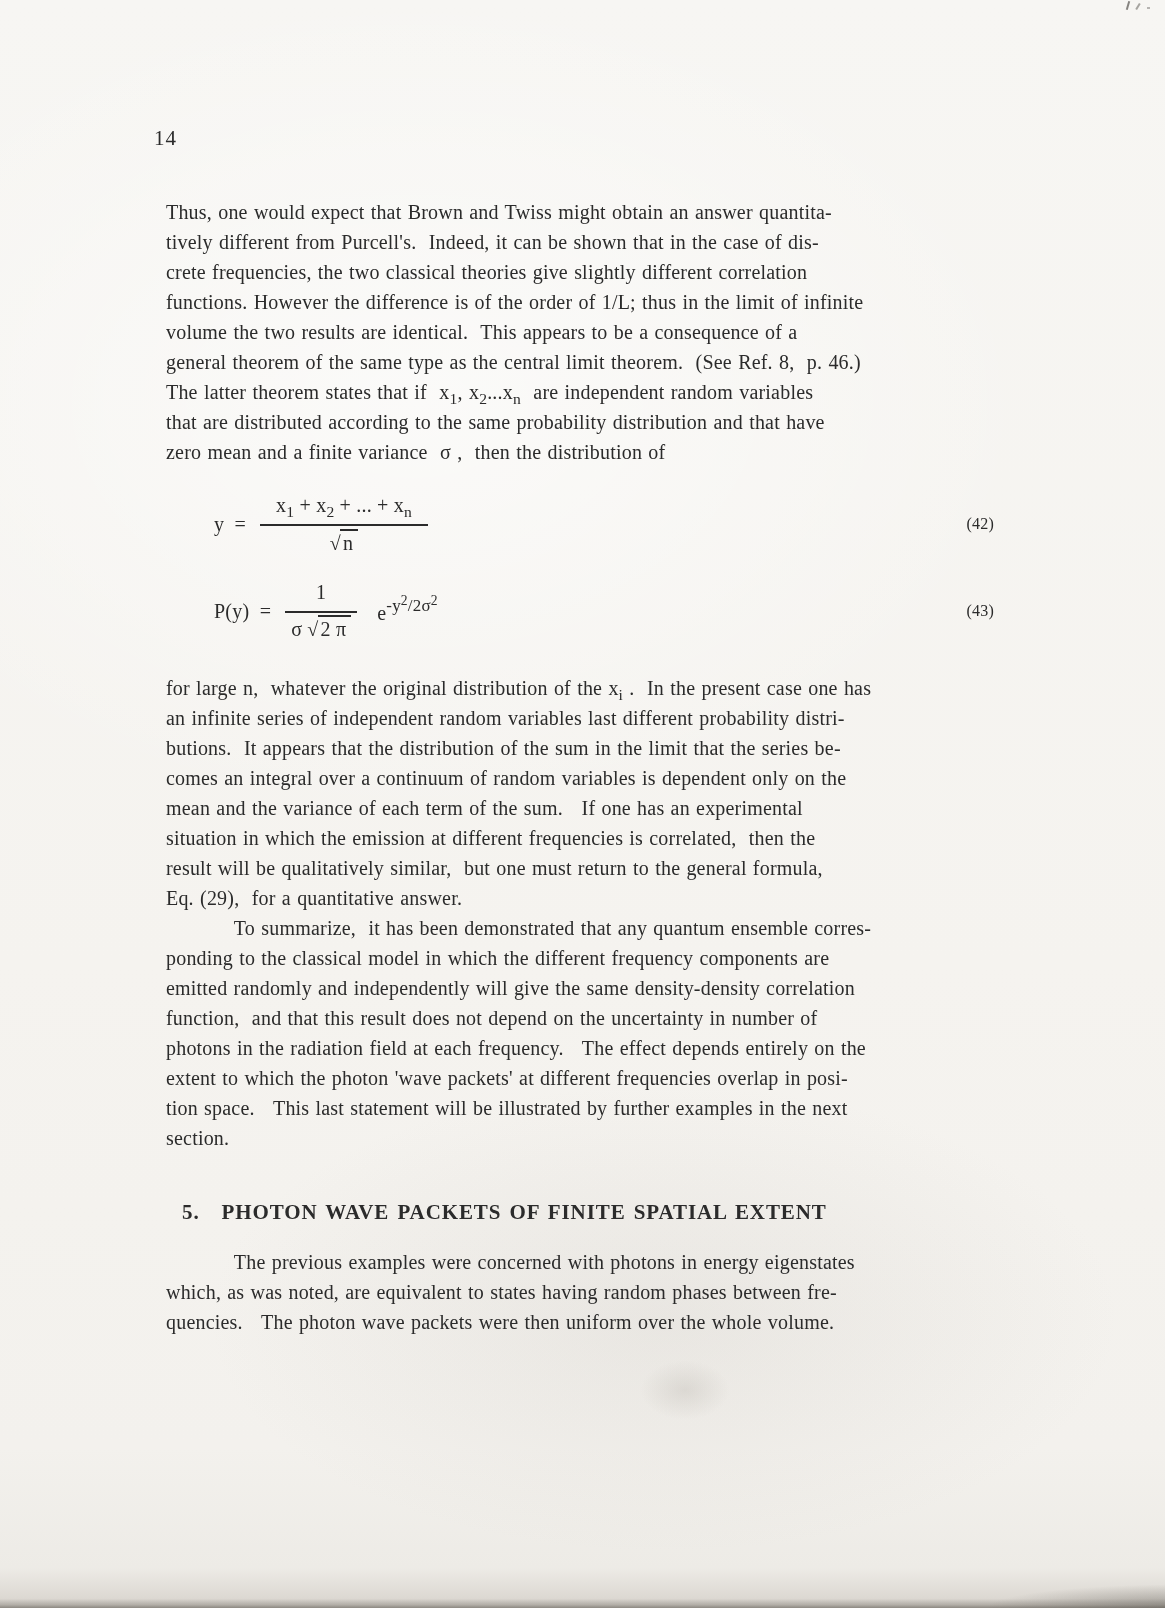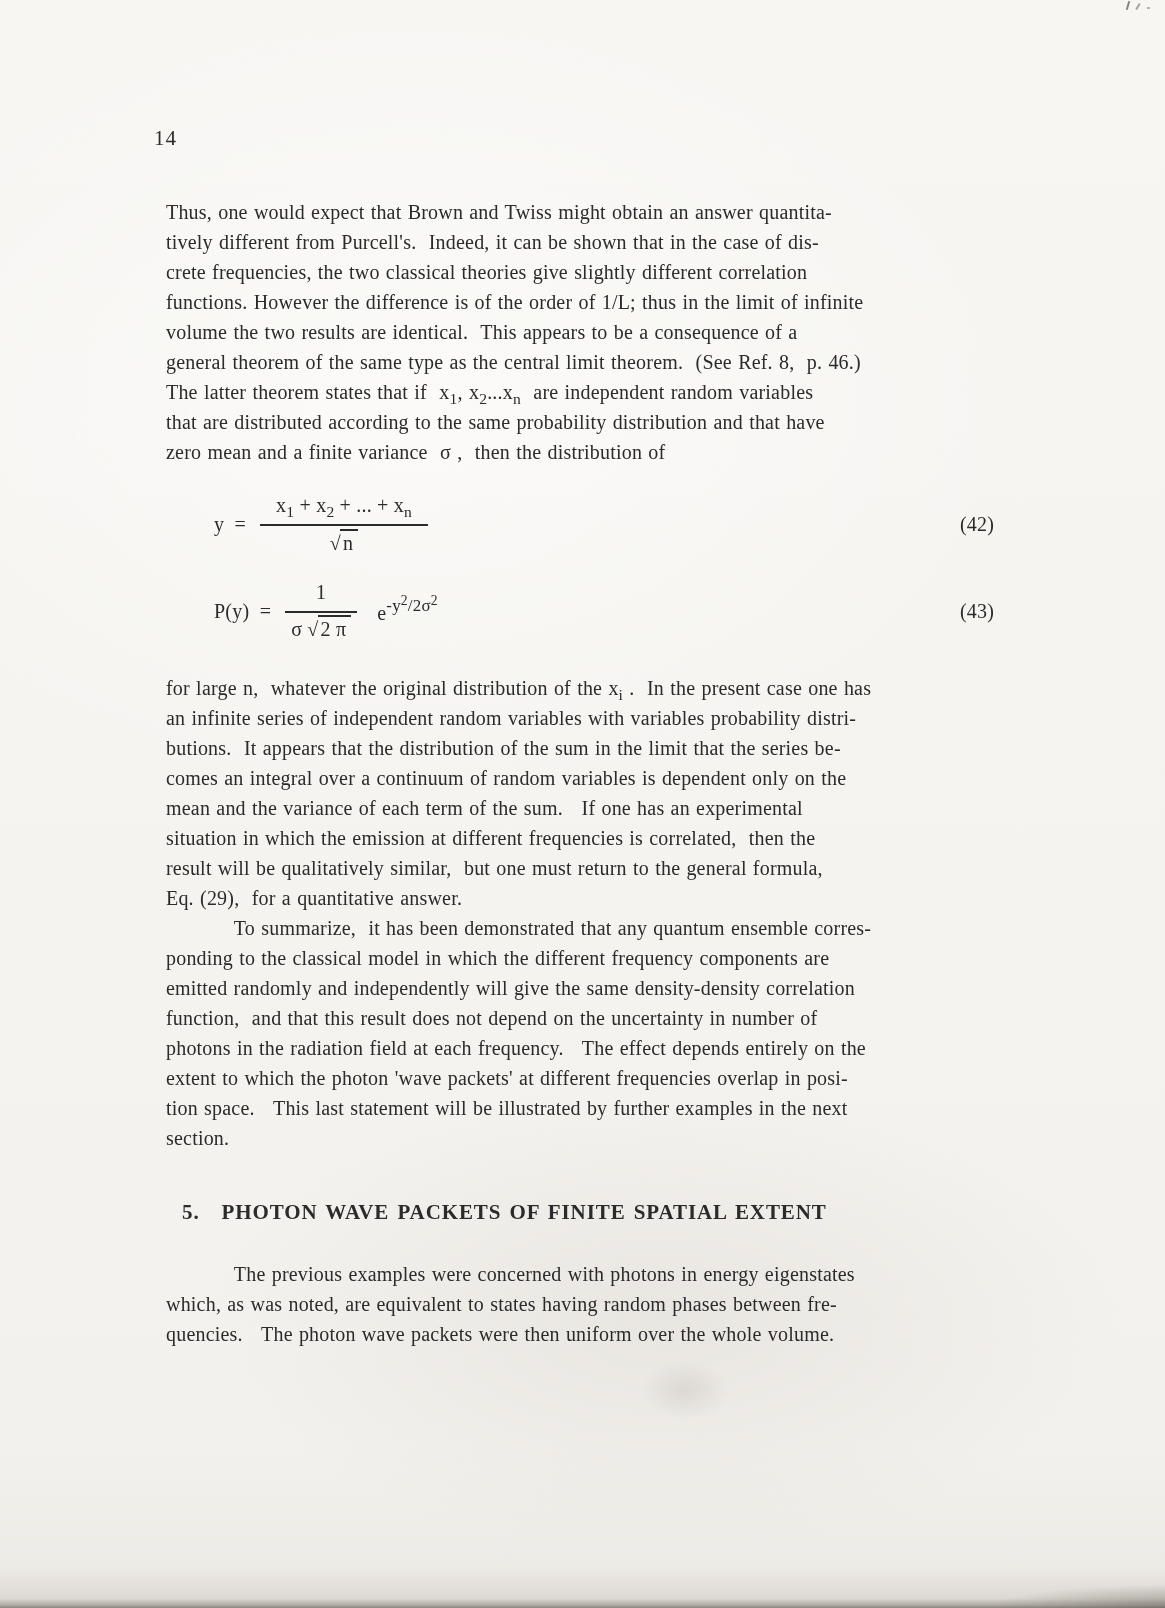--- a/index.html
+++ b/index.html
@@ -47,35 +47,35 @@
   .frac .den { padding-top:6px; white-space:pre; }
   .frac.bar-num .num { border-bottom:2px solid #2b2b2b; }
   .frac.bar-den .den { border-top:2px solid #2b2b2b; padding:5px 6px 0 6px; }
   .radicand { border-top:2px solid #2b2b2b; padding:1px 5px 0 3px; margin-left:-1px; white-space:pre; }
   .eterm { margin-left:20px; white-space:pre; }
   .exp { font-size:0.85em; vertical-align:0.55em; white-space:pre;text-align:right; }
   .exp sup { font-size:0.8em; vertical-align:0.45em; }
   .eq-label {
     position:absolute; right:12px; top:50%;
     transform:translateY(-50%);
-    font-size:20px;
+    font-size:16px;
   }
   .eq42 { margin-top:20px; min-height:74px; }
   .approaches { margin-top:38px; }
   .eq43 { margin-top:12px; min-height:76px; }
   .para2 { margin-top:24px; }
   .section-heading {
     margin:44px 0 0 0; padding-left:16px;
     font-size:21px; font-weight:bold;
     letter-spacing:0.9px; word-spacing:2px;
     height:30px; line-height:30px;
     white-space:pre;
   }
   .heading-title { margin-left:22px; }
-  .para4 { margin-top:32px; }
+  .para4 { margin-top:20px; }
 
   
   .pen-mark { position:absolute; background:#55534e; }
   .pen-mark.m1 { left:1127px; top:1px; width:2px; height:9px; transform:rotate(16deg); opacity:0.7; }
   .pen-mark.m2 { left:1137px; top:3px; width:2px; height:7px; transform:rotate(32deg); opacity:0.5; }
   .pen-mark.m3 { left:1147px; top:7px; width:3px; height:2px; opacity:0.4; }
   .bottom-edge {
     position:absolute; left:0; right:0; bottom:0; height:9px;
     background:linear-gradient(180deg, transparent, rgba(125,120,112,0.28) 65%, rgba(92,88,81,0.5));
   }
@@ -124,21 +124,21 @@
       <span class="frac bar-den">
         <span class="num">1</span>
         <span class="den"><span>σ </span><span>√</span><span class="radicand">2 π</span></span>
       </span>
       <span class="eterm"><span>e</span><span class="exp">-y<sup>2</sup>/2σ<sup>2</sup></span></span>
       <span class="eq-label">(43)</span>
     </div>
 
     <div class="para para2">
         <div class="line">for large n,  whatever the original distribution of the x<sub>i</sub> .  In the present case one has</div>
-        <div class="line">an infinite series of independent random variables with variables probability distri-</div>
+        <div class="line">an infinite series of independent random variables last different probability distri-</div>
         <div class="line">butions.  It appears that the distribution of the sum in the limit that the series be-</div>
         <div class="line">comes an integral over a continuum of random variables is dependent only on the</div>
         <div class="line">mean and the variance of each term of the sum.   If one has an experimental</div>
         <div class="line">situation in which the emission at different frequencies is correlated,  then the</div>
         <div class="line">result will be qualitatively similar,  but one must return to the general formula,</div>
         <div class="line">Eq. (29),  for a quantitative answer.</div>
       </div>
 
     <div class="para">
         <div class="line">           To summarize,  it has been demonstrated that any quantum ensemble corres-</div>

